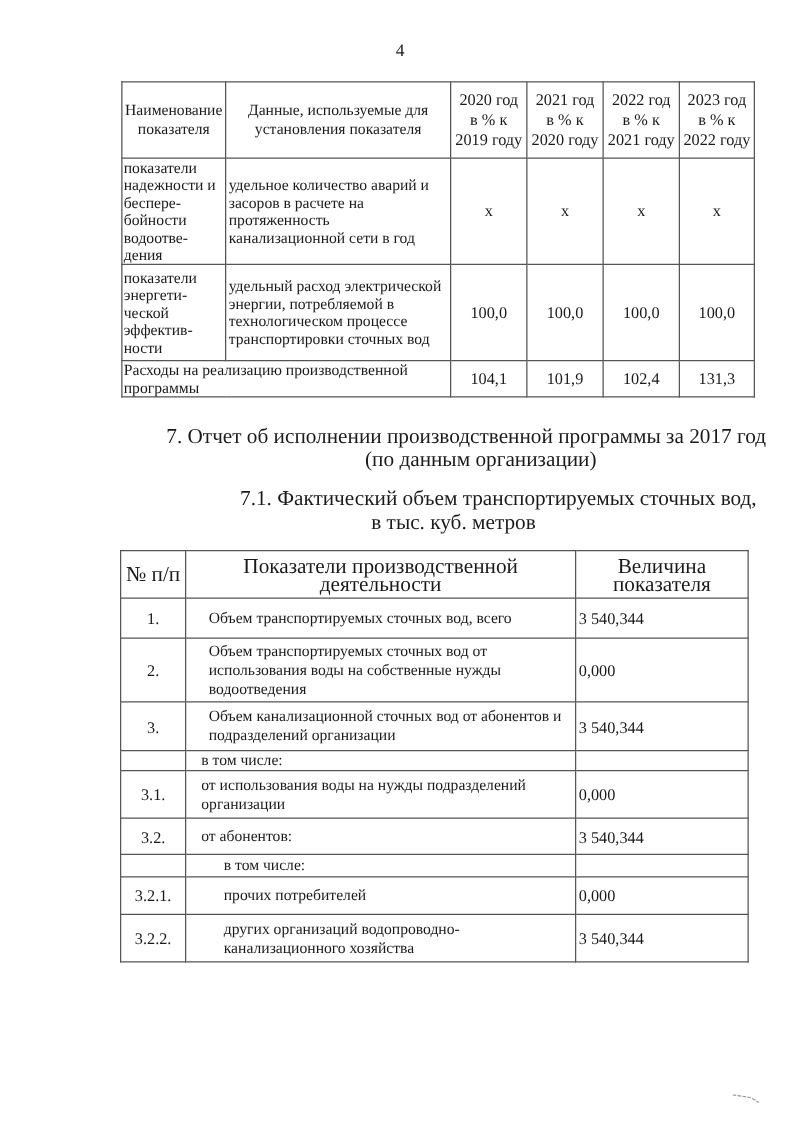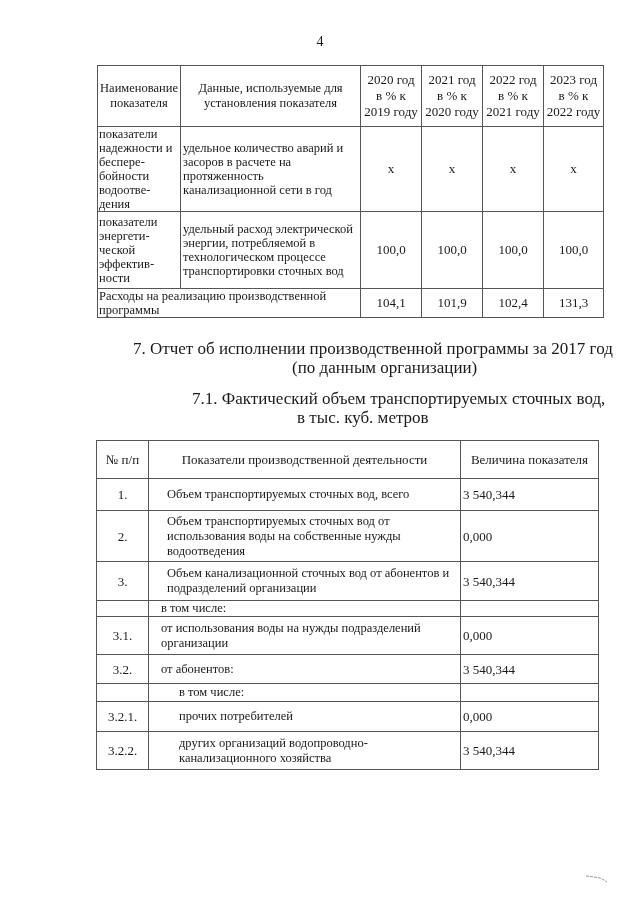--- a/index.html
+++ b/index.html
@@ -24,21 +24,21 @@
   #t1 tr.r3 td { height: 28px; }
 
   .h7 { position: absolute; font-size: 17px; line-height: 19px; }
   #h7a { left: 133px; top: 339px; }
   #h7b { left: 292px; top: 358px; text-align: center; }
   #h71a { left: 192px; top: 389px; }
   #h71b { left: 297px; top: 408px; }
 
   
   #t2 { left: 96px; top: 440px; width: 502px; font-size: 12.5px; line-height: 15px; }
-  #t2 th { text-align: center; height: 37px; font-size: 13px; }
+  #t2 th { text-align: center; height: 37px; font-size: 17px; }
   #t2 td.num { text-align: center; font-size: 13px; }
   #t2 td.txt { text-align: left; padding-left: 18px; }
   #t2 td.ind { padding-left: 12px; }
   #t2 td.ind2 { padding-left: 30px; }
   #t2 td.val { text-align: left; font-size: 13px; }
 
   .scan-mark { position: absolute; left: 586px; top: 875px; width: 22px; height: 8px; }
 </style>
 </head>
 <body>

